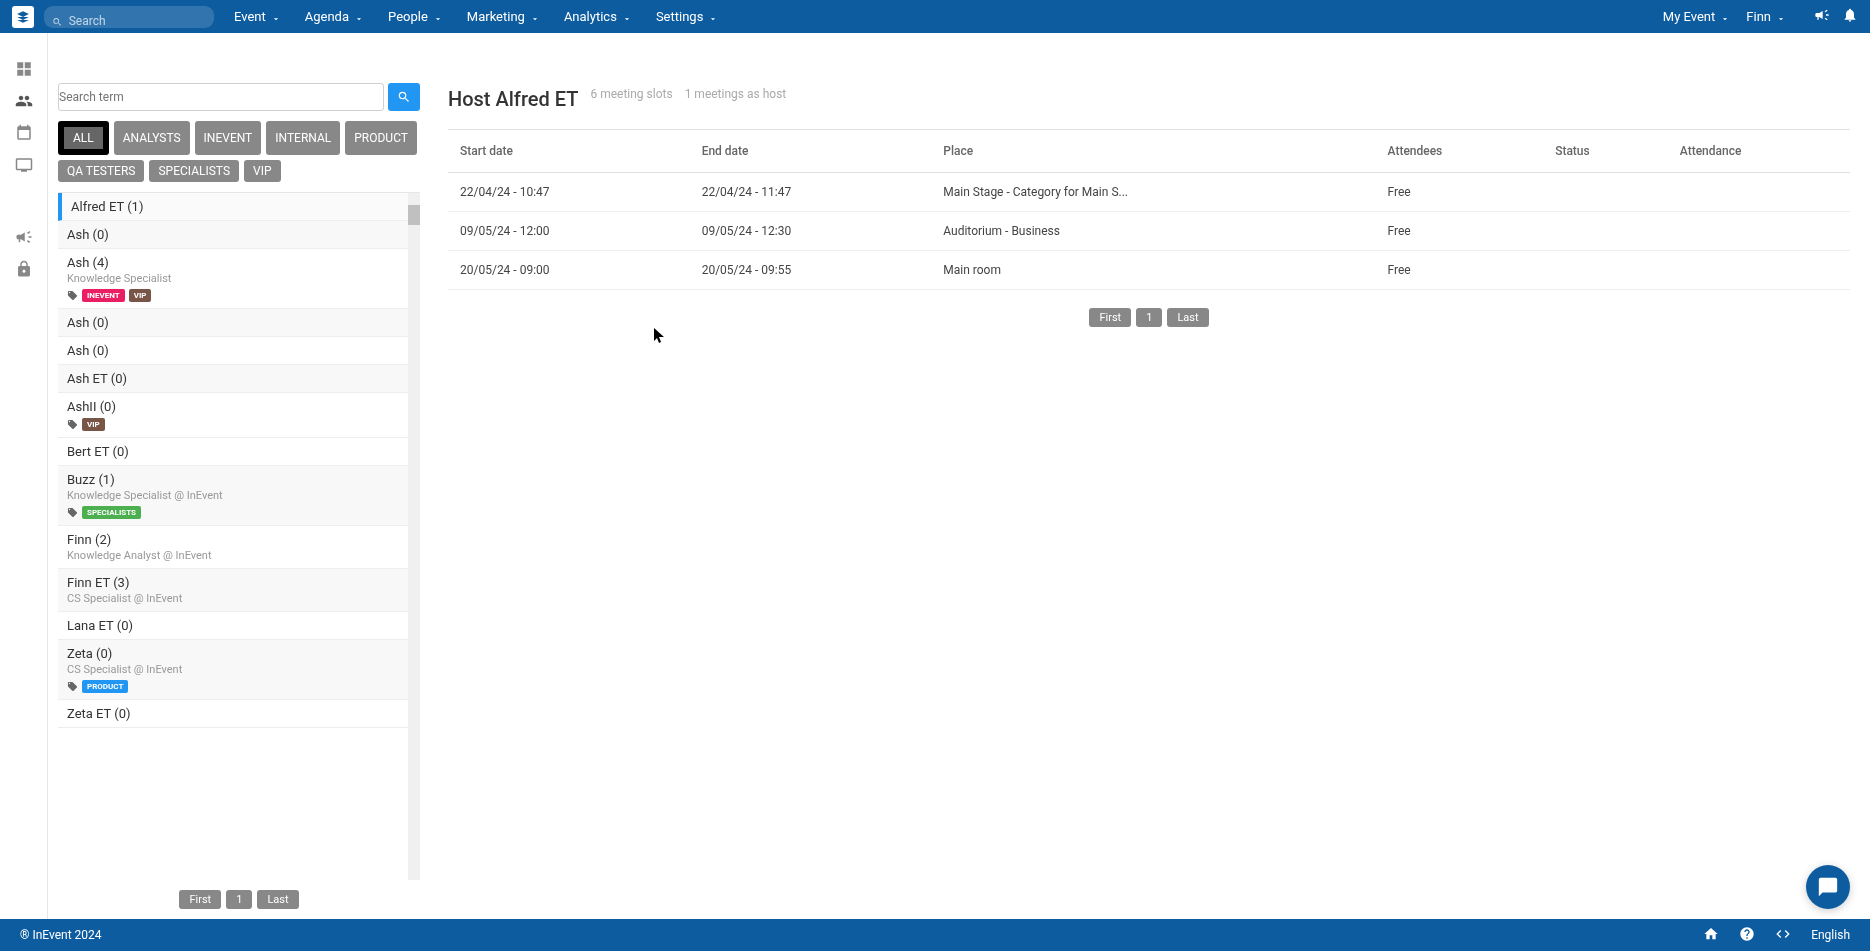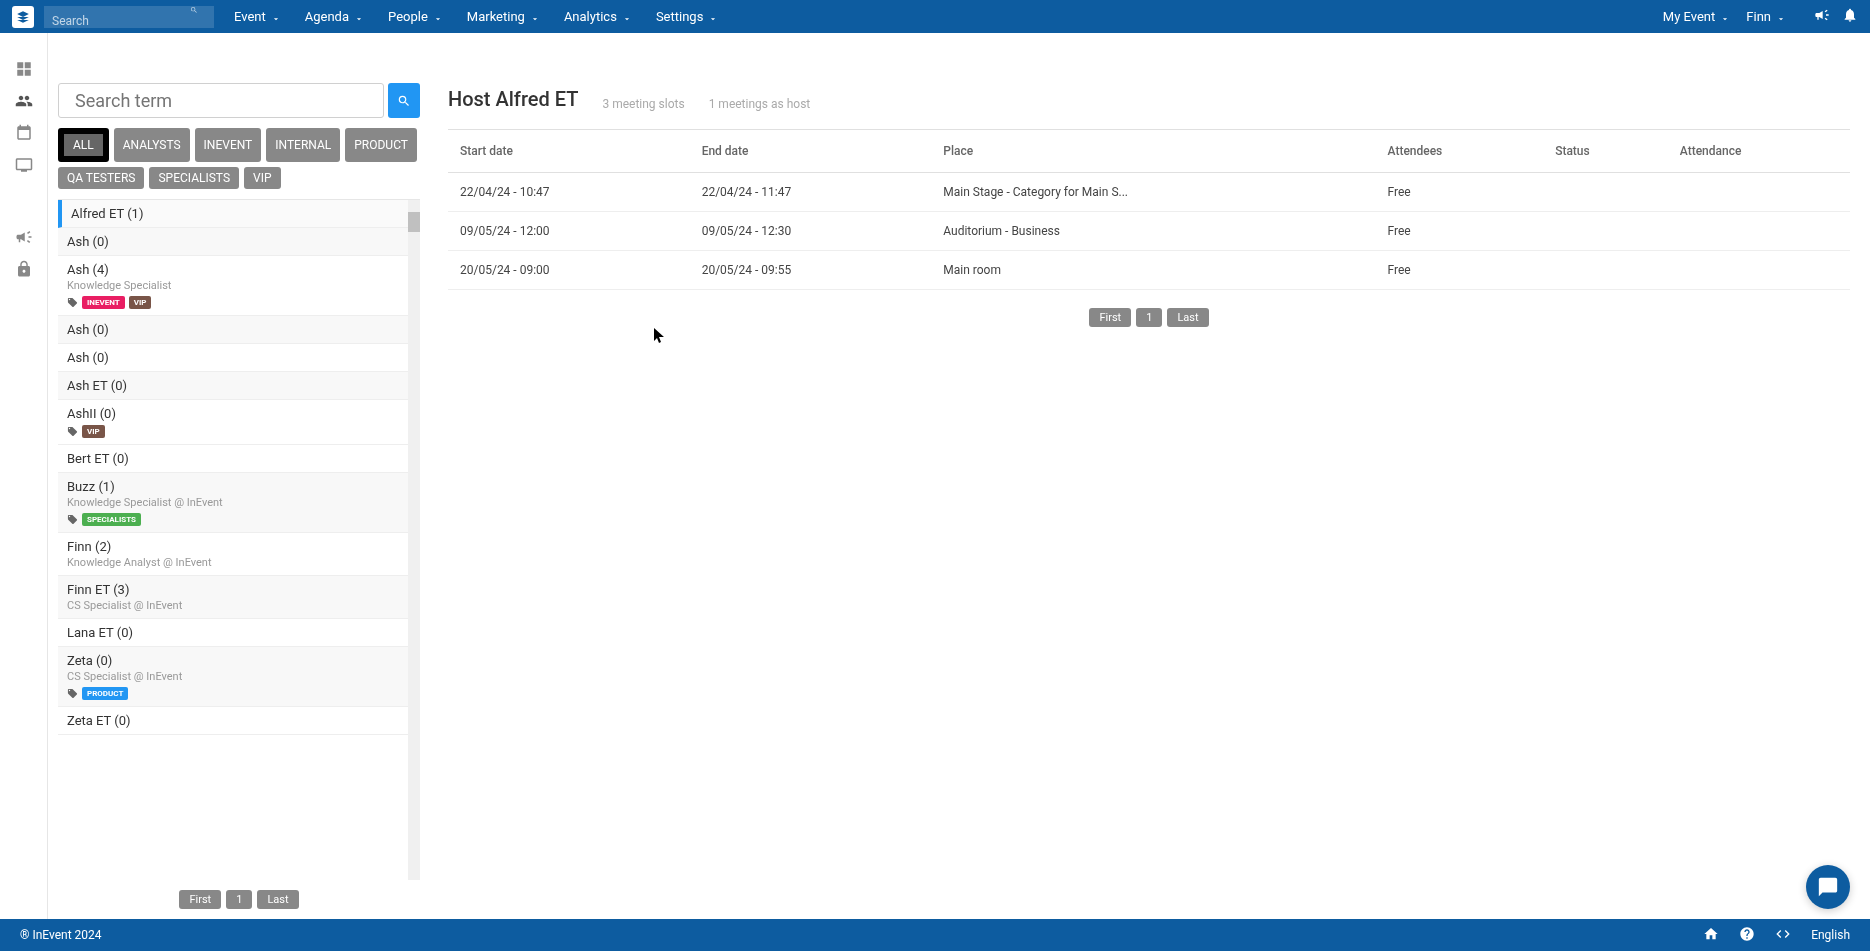--- a/index.html
+++ b/index.html
@@ -2,21 +2,21 @@
 <html><head>
   <meta charset="utf-8">
   <style>
     * { margin: 0; padding: 0; box-sizing: border-box; font-family: -apple-system, BlinkMacSystemFont, 'Segoe UI', Roboto, sans-serif; }
     body { background: #fff; overflow: hidden; }
     
     
     .top-nav { background: #0d5ca0; height: 33px; display: flex; align-items: center; padding: 0 12px; color: #fff; font-size: 13px; }
     .logo { width: 22px; height: 22px; background: #fff; border-radius: 3px; display: flex; align-items: center; justify-content: center; margin-right: 10px; }
     .logo svg { width: 14px; height: 14px; fill: #0d5ca0; }
-    .search-box { background: rgba(255,255,255,0.15); border-radius: 0; height: 22px; width: 170px; display: flex; align-items: flex-end; padding: 0 8px; margin-right: 20px; flex-direction: column; }
+    .search-box { background: rgba(255,255,255,0.15); border-radius: 9px; height: 22px; width: 170px; display: flex; align-items: flex-end; padding: 0 8px; margin-right: 20px; }
     .search-box svg { width: 12px; height: 12px; fill: rgba(255,255,255,0.7); margin-right: 6px; }
     .search-box input { background: transparent; border: none; color: #fff; font-size: 12px; outline: none; width: 100%; }
     .search-box input::placeholder { color: rgba(255,255,255,0.7); }
     .nav-item { display: flex; align-items: flex-end; margin-right: 24px; cursor: pointer; font-size: 13px; }
     .nav-item svg { width: 10px; height: 10px; fill: #fff; margin-left: 5px; }
     .nav-right { margin-left: auto; display: flex; align-items: center; }
     .nav-right .nav-item { margin-right: 16px; }
     .icon-btn { margin-left: 12px; cursor: pointer; }
     .icon-btn svg { width: 16px; height: 16px; fill: #fff; }
     
@@ -35,21 +35,21 @@
     .btn { background: #fff; border: 1px solid #d0d0d0; border-radius: 4px; padding: 5px 10px; font-size: 13px; color: #333; display: flex; align-items: center; margin-right: 8px; cursor: pointer; }
     .btn svg { width: 12px; height: 12px; fill: #555; margin-right: 5px; }
     .btn.icon-only { padding: 5px 8px; }
     .btn.icon-only svg { margin-right: 0; width: 14px; height: 14px; }
     .btn.active-cal { background: #f0f0f0; }
     .toolbar-right { margin-left: auto; display: flex; }
     
     
     .left-panel { width: 380px; background: #fff; padding: 44px 8px 0 10px; display: flex; flex-direction: column; position: relative; }
     .search-row { display: flex; gap: 4px; margin-bottom: 10px; margin-top: 6px; }
-    .search-input { flex: 1; border: 1px solid #d0d0d0; border-radius: 3px; padding: 6px 16px; font-size: 18px; }
+    .search-input { flex: 1; border: 1px solid #d0d0d0; border-radius: 3px; padding: 6px 0; font-size: 12px; }
     .search-btn { width: 32px; background: #2196f3; border: none; border-radius: 3px; display: flex; align-items: center; justify-content: center; cursor: pointer; }
     .search-btn svg { width: 14px; height: 14px; fill: #fff; }
     .tags-row { display: flex; flex-wrap: wrap; gap: 5px; margin-bottom: 10px; }
     .tag-filter { background: #888; color: #fff; border-radius: 3px; padding: 4px 9px; font-size: 12px; cursor: pointer; border: none; }
     .tag-filter.active { background: #666; border: 6px solid #000000; }
     
     .hosts-list { flex: 1; overflow-y: auto; border-top: 1px solid #e6e6e6; position: relative; }
     .scroll-track { position: absolute; right: 0; top: 0; bottom: 0; width: 12px; background: #f0f0f0; }
     .scroll-thumb { position: absolute; right: 0; top: 12px; width: 12px; height: 20px; background: #c0c0c0; }
     .host-item { padding: 6px 9px; border-bottom: 1px solid #eee; cursor: pointer; background: #fff; }
@@ -63,21 +63,21 @@
     .mini-tag.inevent { background: #e91e63; }
     .mini-tag.vip { background: #795548; }
     .mini-tag.specialists { background: #4caf50; }
     .mini-tag.product { background: #2196f3; }
     
     .pager { display: flex; justify-content: center; gap: 5px; padding: 10px 0; }
     .pager-btn { background: #888; color: #fff; border: none; border-radius: 3px; padding: 3px 10px; font-size: 11px; cursor: pointer; }
     
     
     .right-panel { flex: 1; padding: 54px 20px 0 20px; background: #fff; position: relative; }
-    .right-header { display: flex; align-items: flex-end; gap: 24px; margin-bottom: 18px; }
+    .right-header { display: flex; align-items: flex-start; gap: 12px; margin-bottom: 18px; }
     .host-title { font-size: 20px; color: #333; font-weight: 500; }
     .host-meta { font-size: 12px; color: #aaa; }
     
     .slots-table { width: 100%; border-collapse: collapse; }
     .slots-table thead { border-top: 1px solid #e0e0e0; border-bottom: 1px solid #e0e0e0; }
     .slots-table th { text-align: left; font-size: 12px; font-weight: 500; color: #666; padding: 14px 12px; }
     .slots-table td { font-size: 12px; color: #444; padding: 12px 12px; border-bottom: 1px solid #eee; }
     
     .right-pager { display: flex; justify-content: center; gap: 5px; margin-top: 18px; }
     .cursor-arrow { position: absolute; }
@@ -374,21 +374,21 @@
     <div class="pager">
       <button class="pager-btn">First</button>
       <button class="pager-btn">1</button>
       <button class="pager-btn">Last</button>
     </div>
   </div>
 
   <div class="right-panel">
     <div class="right-header">
       <div class="host-title">Host Alfred ET</div>
-      <div class="host-meta">3 meeting slots</div>
+      <div class="host-meta">6 meeting slots</div>
       <div class="host-meta">1 meetings as host</div>
     </div>
     <table class="slots-table">
       <thead>
           <tr id="slots-head">
             <th>Start date</th>
             <th>End date</th>
             <th>Place</th>
             <th>Attendees</th>
             <th>Status</th>

